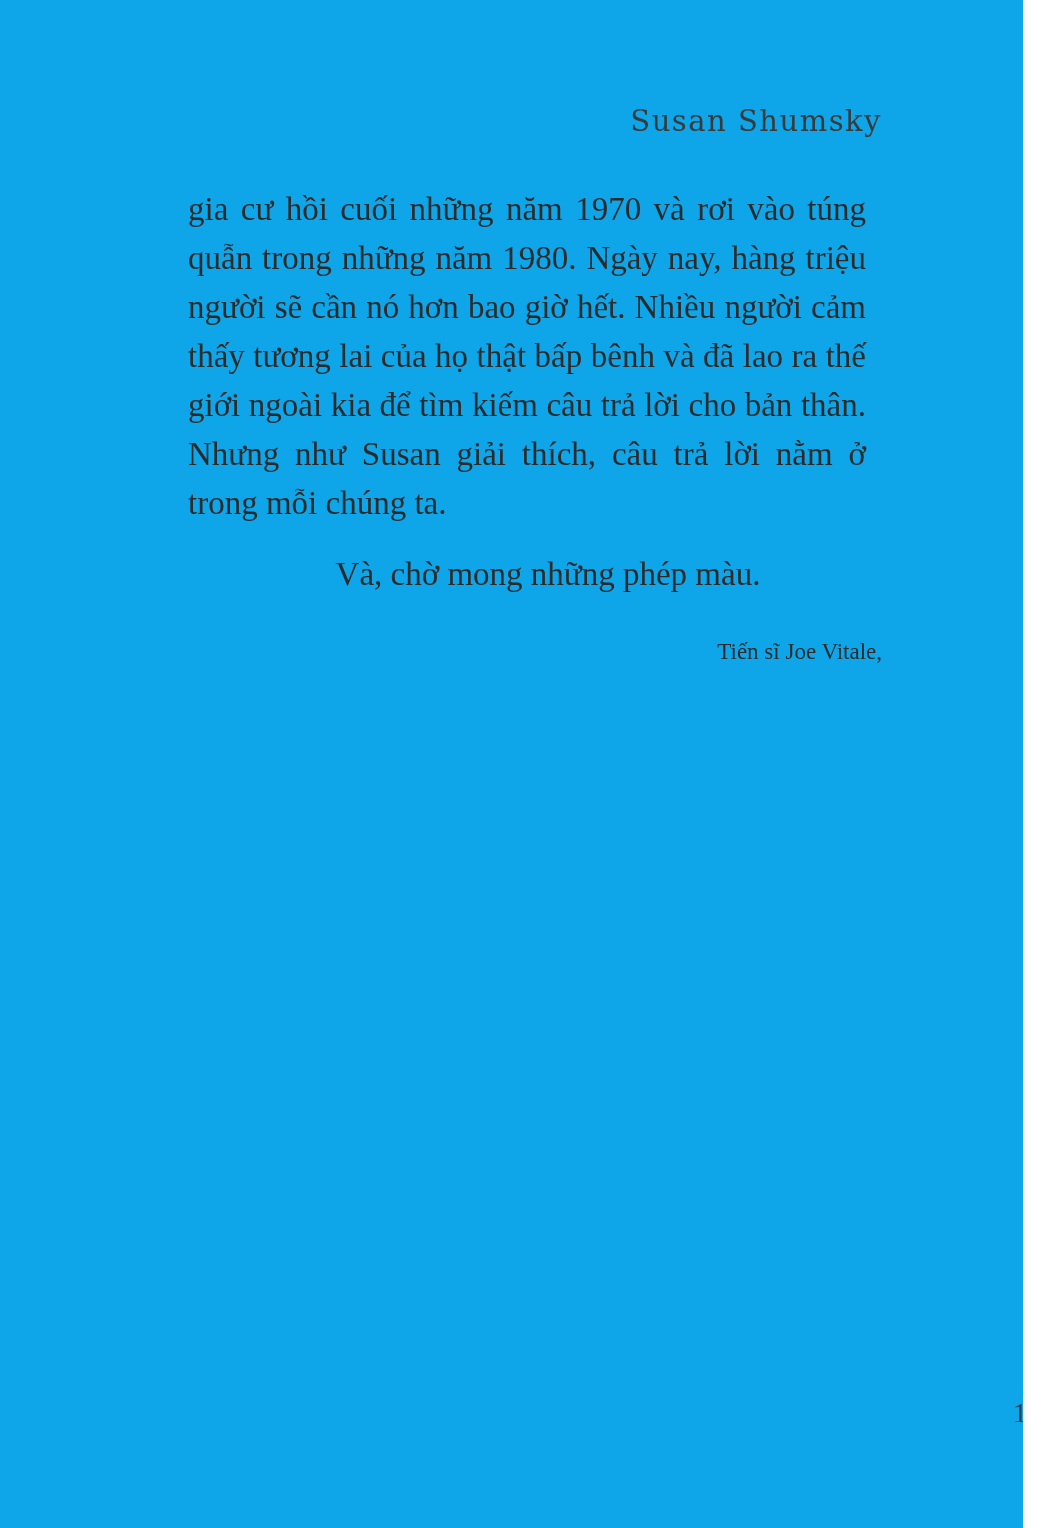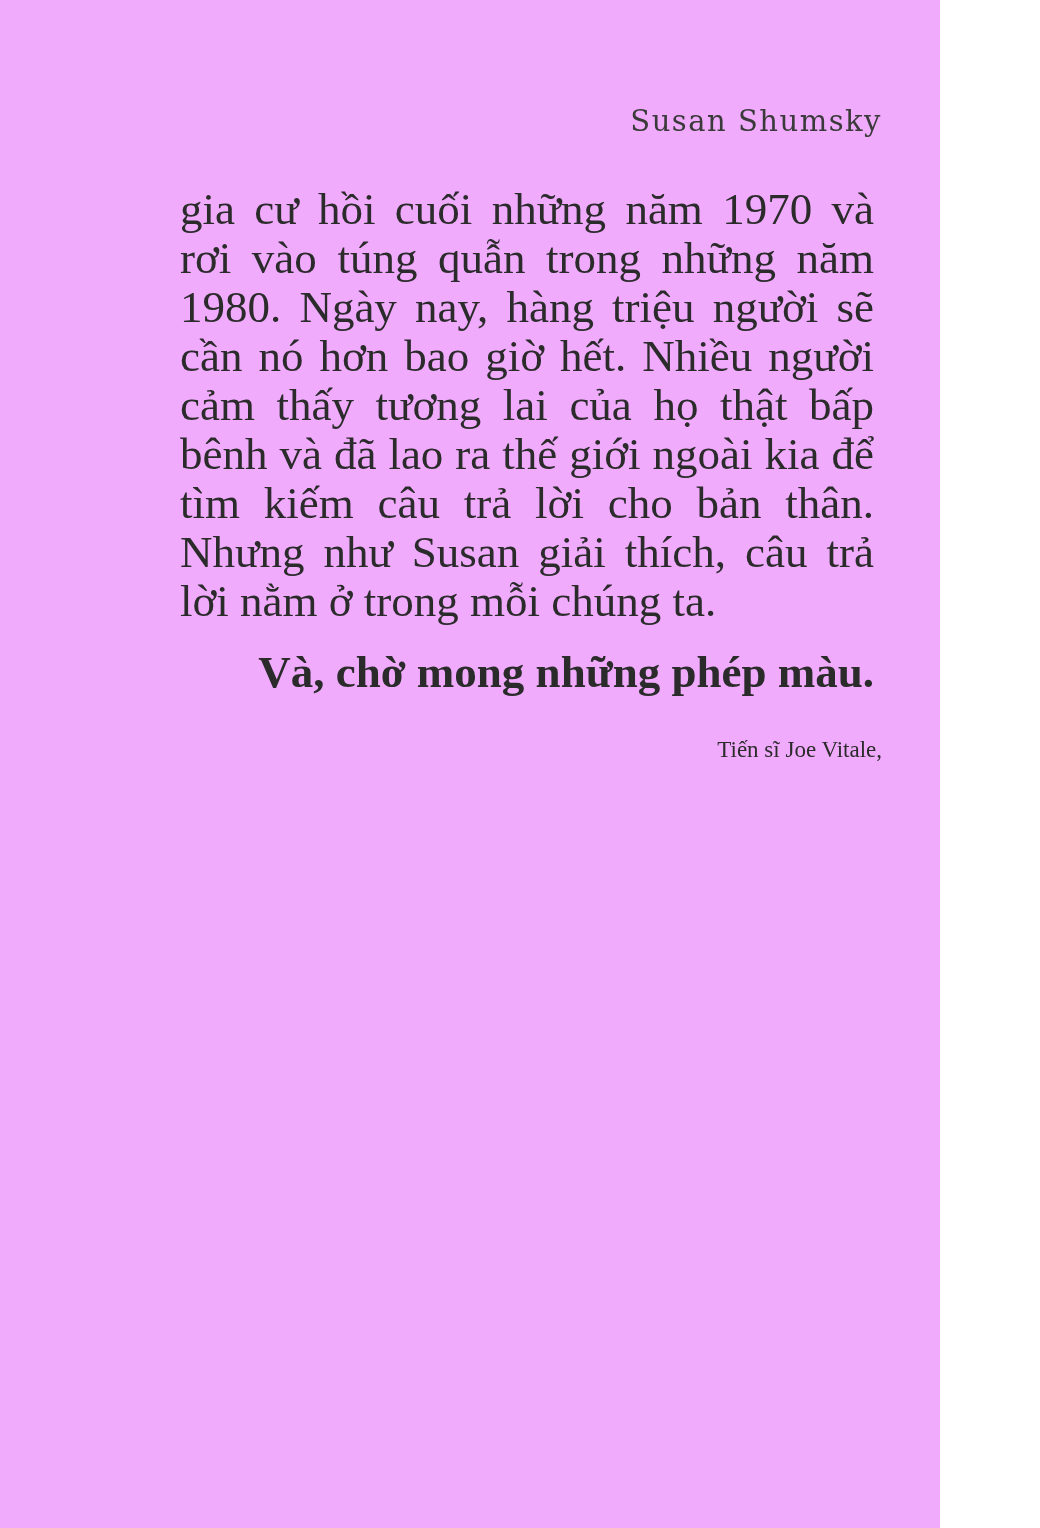--- a/index.html
+++ b/index.html
@@ -2,52 +2,52 @@
 <html><head>
 <meta charset="utf-8">
 <style>
   html, body {
     margin: 0;
     padding: 0;
     background: #ffffff;
   }
   .page {
     position: relative;
-    width: 940px;
+    width: 1023px;
     height: 1528px;
-    background: #f0abfc;
+    background: #0ea5e9;
     overflow: hidden;
     font-family: "Liberation Serif", serif;
     color: #2e2e2e;
   }
   .content {
     position: absolute;
     left: 172px;
     top: 0;
     width: 710px;
   }
   .running-header {
     padding-top: 103px;
     text-align: right;
     font-family: "DejaVu Serif", serif;
     font-size: 29px;
     line-height: 36px;
     letter-spacing: 1.5px;
     color: #3a3a3a;
   }
   .body-para {
-    margin: 8px;
-    font-size: 45px;
+    margin: 16px;
+    font-size: 33px;
     line-height: 49px;
     text-align: justify;
     color: #2b2b2b;
   }
   .para-1 { margin-top: 46px; }
   .para-2 { margin-top: 28px; text-indent: 42px; }
-  .para-3 { margin-top: 22px; text-indent: 42px; text-align: right; font-weight: bold; }
+  .para-3 { margin-top: 22px; text-indent: 42px; text-align: center; }
   .attribution-line {
     margin: 0;
     font-size: 23px;
     line-height: 49px;
     text-align: right;
     color: #2b2b2b;
   }
   .attr-1 { margin-top: 28px; }
   .attr-2 { margin-top: 20px; }
   .italic { font-style: italic; }

